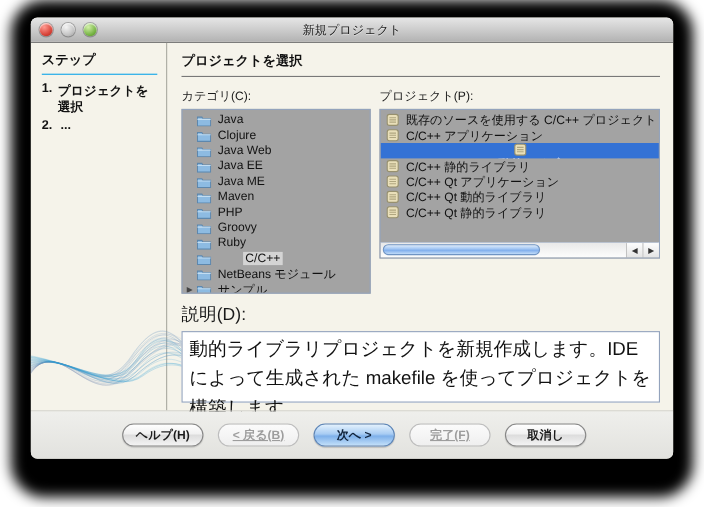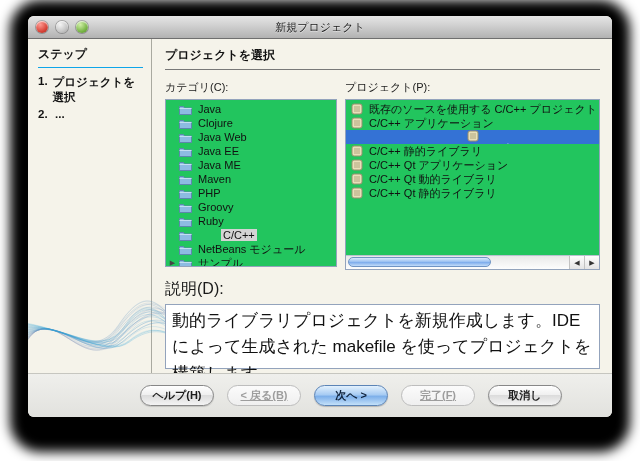--- a/index.html
+++ b/index.html
@@ -44,25 +44,25 @@
   .step .n{width:17px;}
   .waves{position:absolute;left:0;bottom:0;width:152px;height:88px;}
   .main{position:relative;flex:1;box-sizing:border-box;padding:8px 12px 0 13px;}
   .main-header{font-size:12px;font-weight:bold;color:#111;
     border-bottom:1px solid #787878;padding-bottom:5px;}
   .lists-row{display:flex;margin-top:10px;}
   .col-label{font-size:11px;color:#1a1a1a;margin-bottom:4px;}
   .cat-col{width:172px;margin-right:8px;}
   .proj-col{flex:1;}
   .listbox{
-    position:relative;background:#22c55e;border:1px solid #93a3bc;box-sizing:border-box;
+    position:relative;background:#a3a3a3;border:1px solid #93a3bc;box-sizing:border-box;
     overflow:hidden;
   }
   .cat-list{height:168px;padding-top:2px;}
-  .proj-list{height:171px;padding-top:2px;text-align:center;}
+  .proj-list{height:136px;padding-top:2px;text-align:center;}
   .row{display:flex;align-items:center;height:14px;font-size:11px;color:#111;white-space:nowrap;}
   .cat-row .arrow-slot{width:13px;text-align:center;font-size:7px;color:#444;flex:0 0 13px;}
   .row .icon{display:flex;align-items:center;margin-right:4px;flex:0 0 auto;}
   .row .txt{padding:0 2px;overflow:hidden;}
   .row .txt.graysel{background:#d4d4d4;margin-left:25px;}
   .proj-row{padding-left:5px;}
   .proj-row.sel{background:#3472d5;color:#fff;font-weight:bold;flex-direction:column;}
   
   .hscroll{
     position:absolute;left:0;right:0;bottom:0;height:13px;
@@ -81,21 +81,21 @@
   .desc-label{font-size:16px;color:#1a1a1a;margin:9px 0 4px 0;}
   .descbox{
     background:#fff;border:1px solid #93a3bc;box-sizing:border-box;
     height:65px;padding:3px 6px;font-size:17px;line-height:1.55;color:#111;
   }
   
   .footer{
     position:absolute;left:0;right:0;bottom:0;height:44px;
     border-radius:0 0 6px 6px;border-top:1px solid #c6c6c0;
     background:linear-gradient(#efefec,#e2e2de);
-    display:flex;align-items:center;padding-left:112px;box-sizing:border-box;gap:13px;
+    display:flex;align-items:center;padding-left:83px;box-sizing:border-box;gap:13px;
   }
   .btn{
     width:74px;height:21px;border-radius:11px;font-size:11px;font-weight:bold;
     display:flex;align-items:center;justify-content:center;box-sizing:border-box;
     font-family:inherit;
   }
   .btn.enabled{
     border:1px solid #878787;color:#1c1c1c;
     background:linear-gradient(#ffffff,#f0f0f0 45%,#dcdcdc 50%,#f4f4f4);
     box-shadow:0 1px 1px rgba(0,0,0,.15);

